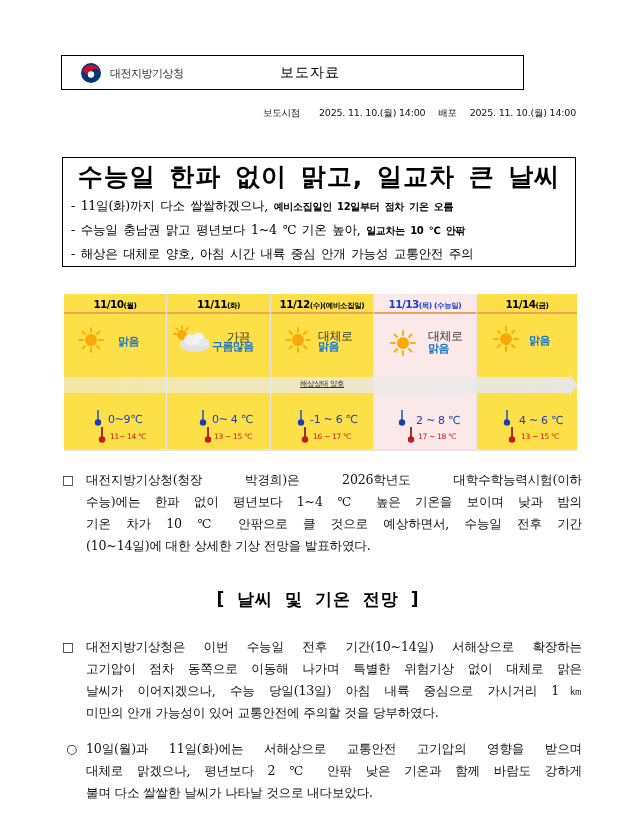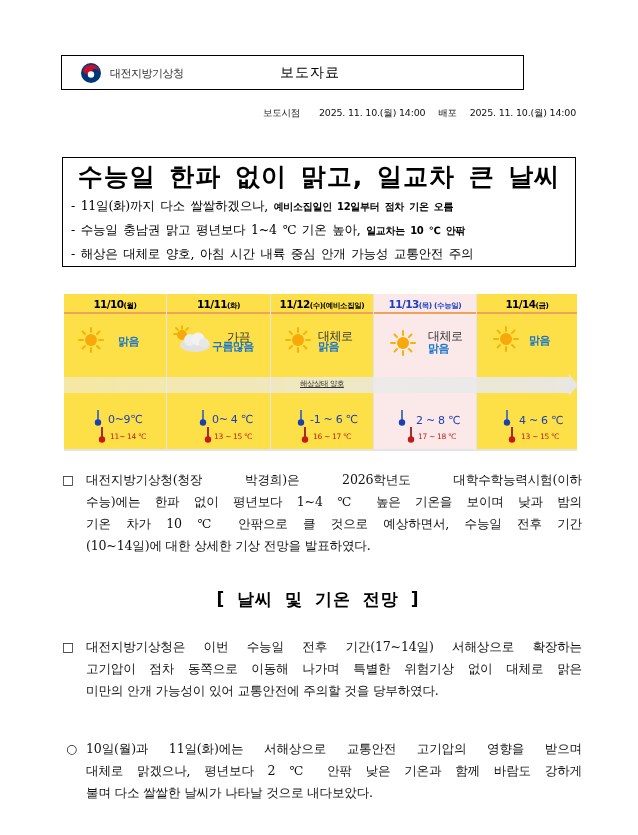--- a/index.html
+++ b/index.html
@@ -239,22 +239,23 @@
   <span class="line first">대전지방기상청(청장 박경희)은 2026학년도 대학수학능력시험(이하</span>
   <span class="line rest">수능)에는 한파 없이 평년보다 1~4 ℃ 높은 기온을 보이며 낮과 밤의</span>
   <span class="line rest">기온 차가 10 ℃ 안팎으로 클 것으로 예상하면서, 수능일 전후 기간</span>
   <span class="line rest" style="text-align:left;text-align-last:left">(10~14일)에 대한 상세한 기상 전망을 발표하였다.</span>
 </div>
 
 <div class="section-title">[ 날씨 및 기온 전망 ]</div>
 
 <div class="para" style="top:636px">
   <span class="marker">□</span>
-  <span class="line first">대전지방기상청은 이번 수능일 전후 기간(17~14일) 서해상으로 확장하는</span>
+  <span class="line first">대전지방기상청은 이번 수능일 전후 기간(10~14일) 서해상으로 확장하는</span>
   <span class="line rest">고기압이 점차 동쪽으로 이동해 나가며 특별한 위험기상 없이 대체로 맑은</span>
+  <span class="line rest">날씨가 이어지겠으나, 수능 당일(13일) 아침 내륙 중심으로 가시거리 1㎞</span>
   <span class="line rest" style="text-align:left;text-align-last:left">미만의 안개 가능성이 있어 교통안전에 주의할 것을 당부하였다.</span>
 </div>
 
 <div class="para" style="top:738px; left:66px; width:516px">
   <span class="marker">○</span>
   <span class="line first" style="padding-left:20px">10일(월)과 11일(화)에는 서해상으로 교통안전 고기압의 영향을 받으며</span>
   <span class="line rest" style="padding-left:20px">대체로 맑겠으나, 평년보다 2 ℃ 안팎 낮은 기온과 함께 바람도 강하게</span>
   <span class="line rest" style="padding-left:20px;text-align:center;text-align-last:left">불며 다소 쌀쌀한 날씨가 나타날 것으로 내다보았다.</span>
 </div>
 

